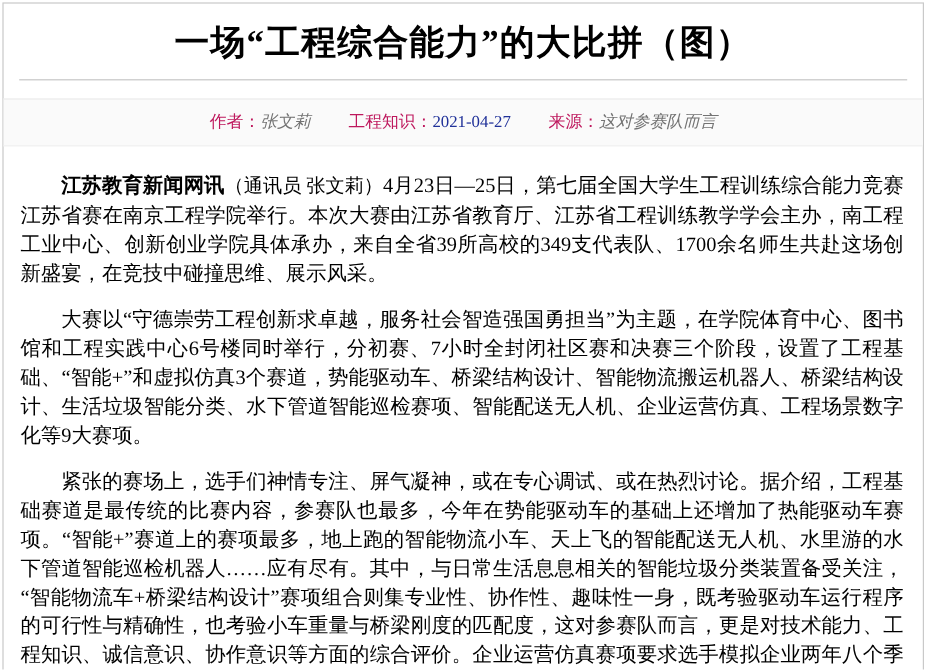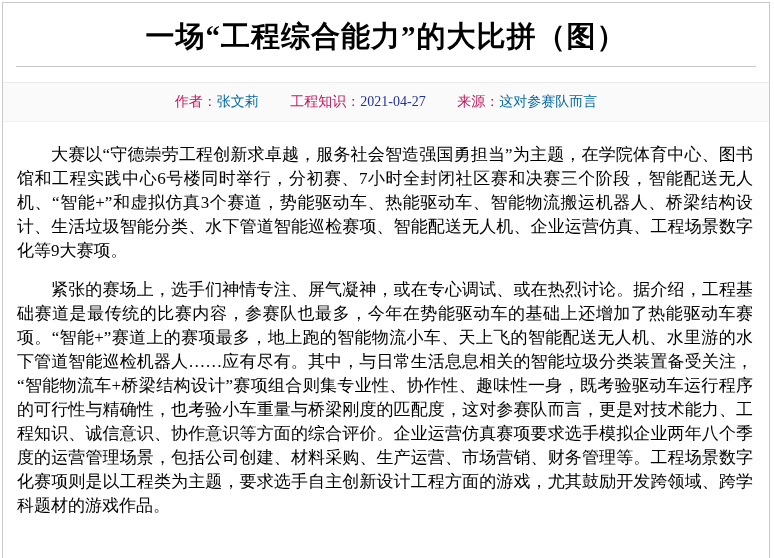--- a/index.html
+++ b/index.html
@@ -47,23 +47,24 @@
     border-bottom: 1px solid #f1f1f1;
     text-align: center;
     font-size: 14px;
     color: #222;
     padding: 10px 0;
   }
   .meta-group { white-space: nowrap; }
   .meta-group + .meta-group { margin-left: 28px; }
   .meta-label { color: #be185d; }
   .meta-link {
-    color: #0369a1;
+    color: #737373;
     text-decoration: none;
     cursor: pointer;
+    font-style: italic;
   }
   .meta-value { color: #203199; margin-top: 15px; }
   .article-body {
     padding: 21px 16px 0 14px;
     font-size: 17px;
     line-height: 24px;
     text-align: justify;
     color: #000;
   }
   .article-body p {
@@ -88,19 +89,20 @@
     </span>
     <span class="meta-group">
       <span class="meta-label">工程知识：</span><span class="meta-value">2021-04-27</span>
     </span>
     <span class="meta-group">
       <span class="meta-label">来源：</span><a class="meta-link">这对参赛队而言</a>
     </span>
   </div>
 
   <div class="article-body">
+    <p><span class="lead-strong">江苏教育新闻网讯</span><span class="lead-note">（通讯员 张文莉）</span><span>4月23日—25日，第七届全国大学生工程训练综合能力竞赛江苏省赛在南京工程学院举行。本次大赛由江苏省教育厅、江苏省工程训练教学学会主办，南工程工业中心、创新创业学院具体承办，来自全省39所高校的349支代表队、1700余名师生共赴这场创新盛宴，在竞技中碰撞思维、展示风采。</span></p>
 
-    <p>大赛以“守德崇劳工程创新求卓越，服务社会智造强国勇担当”为主题，在学院体育中心、图书馆和工程实践中心6号楼同时举行，分初赛、7小时全封闭社区赛和决赛三个阶段，智能配送无人机、“智能+”和虚拟仿真3个赛道，势能驱动车、热能驱动车、智能物流搬运机器人、桥梁结构设计、生活垃圾智能分类、水下管道智能巡检赛项、智能配送无人机、企业运营仿真、工程场景数字化等9大赛项。</p>
+    <p>大赛以“守德崇劳工程创新求卓越，服务社会智造强国勇担当”为主题，在学院体育中心、图书馆和工程实践中心6号楼同时举行，分初赛、7小时全封闭社区赛和决赛三个阶段，设置了工程基础、“智能+”和虚拟仿真3个赛道，势能驱动车、桥梁结构设计、智能物流搬运机器人、桥梁结构设计、生活垃圾智能分类、水下管道智能巡检赛项、智能配送无人机、企业运营仿真、工程场景数字化等9大赛项。</p>
 
     <p>紧张的赛场上，选手们神情专注、屏气凝神，或在专心调试、或在热烈讨论。据介绍，工程基础赛道是最传统的比赛内容，参赛队也最多，今年在势能驱动车的基础上还增加了热能驱动车赛项。“智能+”赛道上的赛项最多，地上跑的智能物流小车、天上飞的智能配送无人机、水里游的水下管道智能巡检机器人……应有尽有。其中，与日常生活息息相关的智能垃圾分类装置备受关注，“智能物流车+桥梁结构设计”赛项组合则集专业性、协作性、趣味性一身，既考验驱动车运行程序的可行性与精确性，也考验小车重量与桥梁刚度的匹配度，这对参赛队而言，更是对技术能力、工程知识、诚信意识、协作意识等方面的综合评价。企业运营仿真赛项要求选手模拟企业两年八个季度的运营管理场景，包括公司创建、材料采购、生产运营、市场营销、财务管理等。工程场景数字化赛项则是以工程类为主题，要求选手自主创新设计工程方面的游戏，尤其鼓励开发跨领域、跨学科题材的游戏作品。</p>
   </div>
 
 </div>
 
 </body></html>

